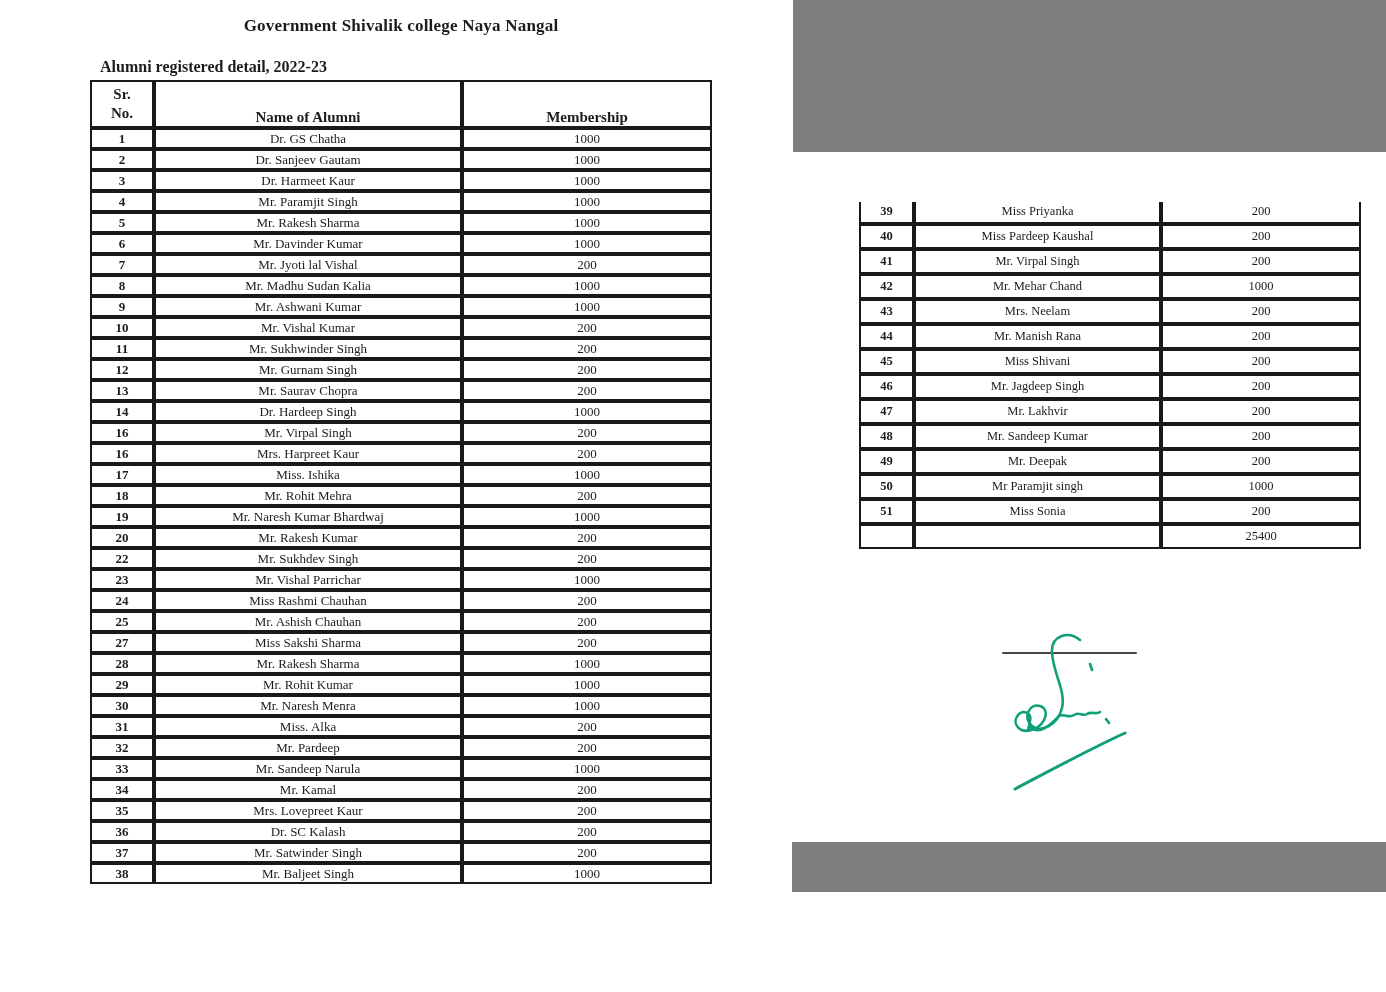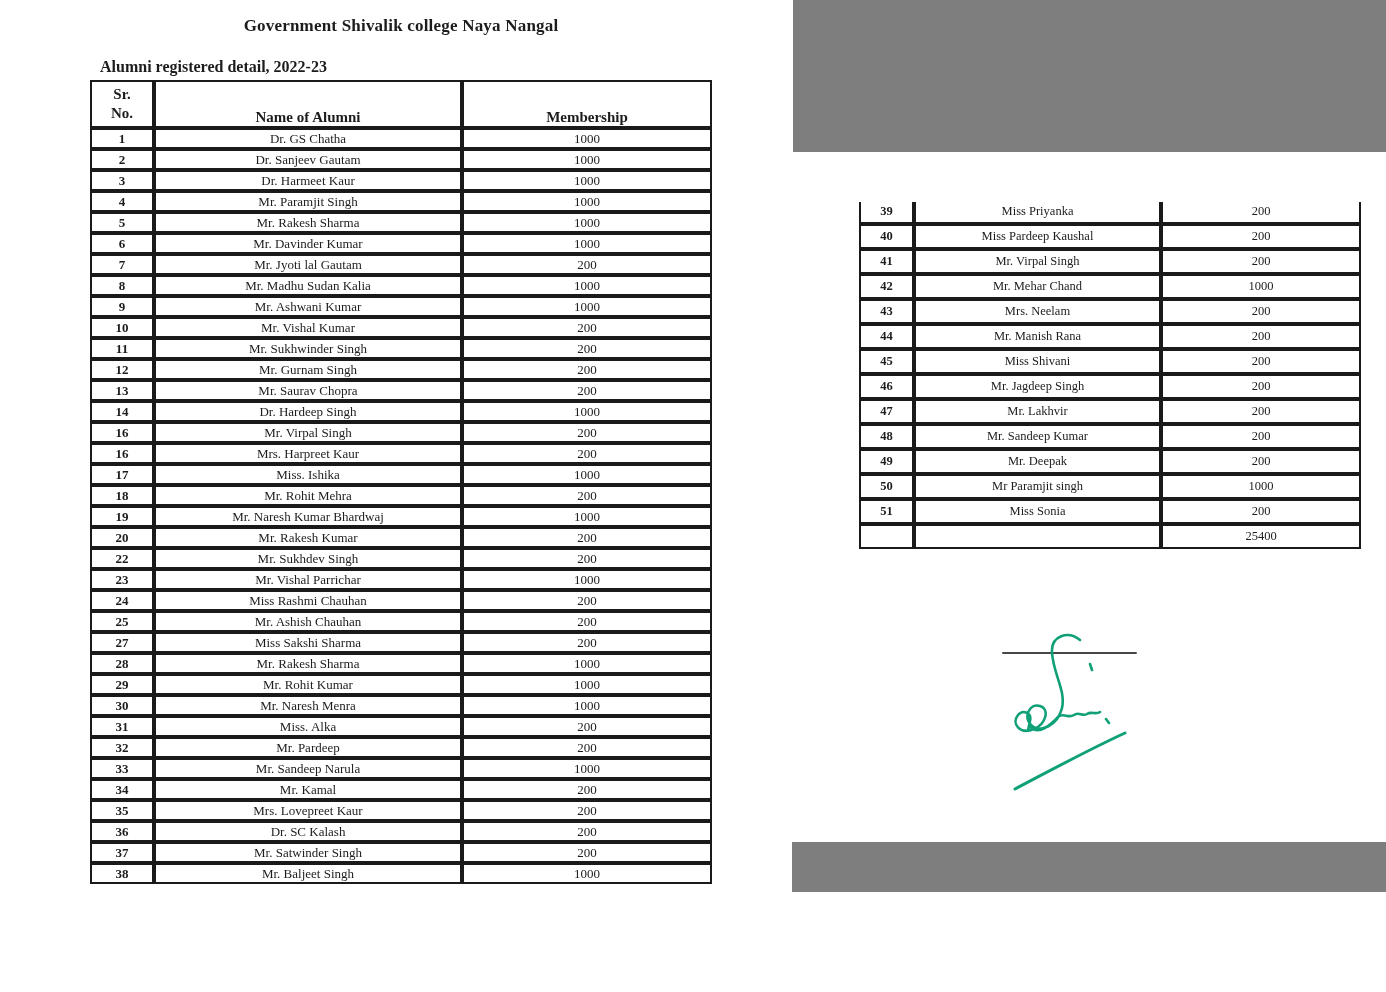--- a/index.html
+++ b/index.html
@@ -95,21 +95,21 @@
             <td class="cell-name">Mr. Rakesh Sharma</td>
             <td class="cell-mem">1000</td>
           </tr>
           <tr>
             <td class="cell-sr">6</td>
             <td class="cell-name">Mr. Davinder Kumar</td>
             <td class="cell-mem">1000</td>
           </tr>
           <tr>
             <td class="cell-sr">7</td>
-            <td class="cell-name">Mr. Jyoti lal Gautam</td>
+            <td class="cell-name">Mr. Jyoti lal Vishal</td>
             <td class="cell-mem">200</td>
           </tr>
           <tr>
             <td class="cell-sr">8</td>
             <td class="cell-name">Mr. Madhu Sudan Kalia</td>
             <td class="cell-mem">1000</td>
           </tr>
           <tr>
             <td class="cell-sr">9</td>
             <td class="cell-name">Mr. Ashwani Kumar</td>

